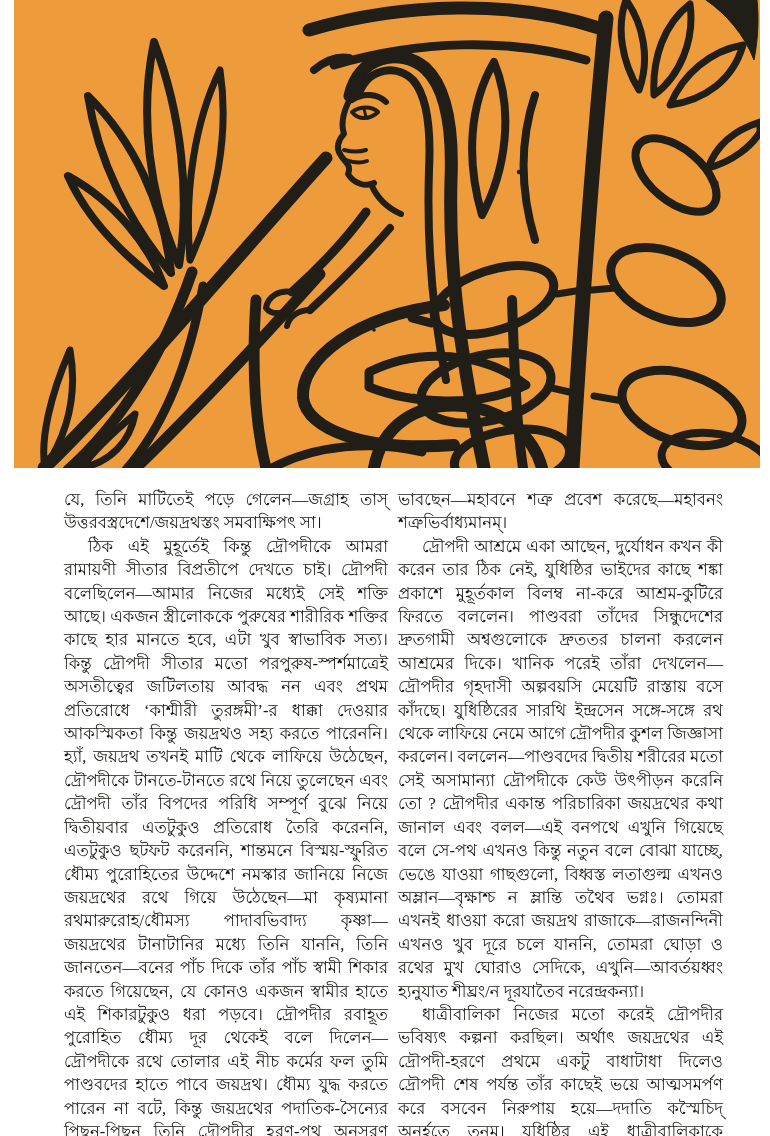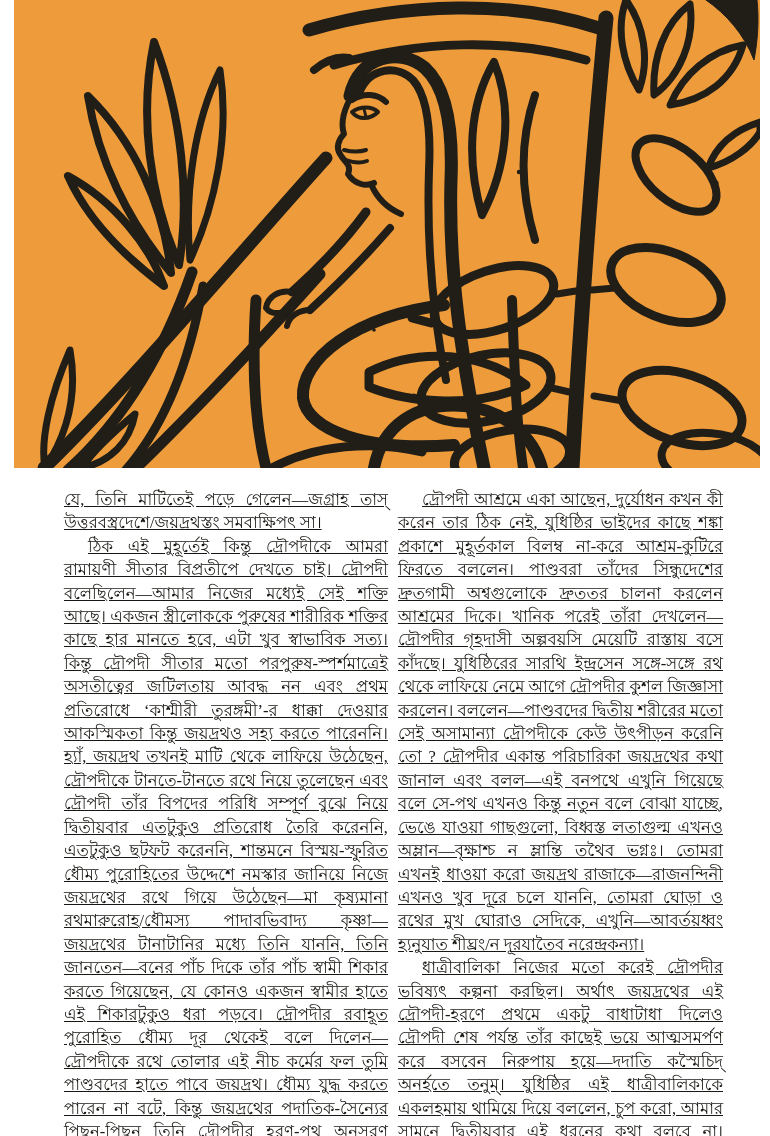--- a/index.html
+++ b/index.html
@@ -9,21 +9,21 @@
     overflow:hidden;
   }
   .artwork{
     position:absolute;left:14px;top:0;width:746px;height:468px;
   }
   .artwork svg{display:block;width:100%;height:100%;}
   .col{
     position:absolute;top:488px;font-size:16.5px;line-height:23.4px;
     text-align:justify;color:#191713;letter-spacing:0;
   }
-  .col p{margin:0;text-decoration:underline;}
+  .col p{margin:0;}
   .col p.indent{text-indent:24px;}
   .col-left{left:64px;width:324px;}
   .col-right{left:398px;width:325px;}
 </style>
 </head>
 <body>
 
 <div class="artwork">
   <svg viewBox="0 0 746 468" preserveAspectRatio="none">
     <rect x="0" y="0" width="746" height="468" fill="#EE9C3B"></rect>
@@ -106,16 +106,17 @@
   </svg>
 </div>
 
 <div class="col col-left">
   <p>যে, তিনি মাটিতেই পড়ে গেলেন—জগ্রাহ তাস্ উত্তরবস্ত্রদেশে/জয়দ্রথস্তং সমবাক্ষিপৎ সা।</p>
   <p class="indent">ঠিক এই মুহূর্তেই কিন্তু দ্রৌপদীকে আমরা রামায়ণী সীতার বিপ্রতীপে দেখতে চাই। দ্রৌপদী বলেছিলেন—আমার নিজের মধ্যেই সেই শক্তি আছে। একজন স্ত্রীলোককে পুরুষের শারীরিক শক্তির কাছে হার মানতে হবে, এটা খুব স্বাভাবিক সত্য। কিন্তু দ্রৌপদী সীতার মতো পরপুরুষ-স্পর্শমাত্রেই অসতীত্বের জটিলতায় আবদ্ধ নন এবং প্রথম প্রতিরোধে ‘কাশ্মীরী তুরঙ্গমী’-র ধাক্কা দেওয়ার আকস্মিকতা কিন্তু জয়দ্রথও সহ্য করতে পারেননি। হ্যাঁ, জয়দ্রথ তখনই মাটি থেকে লাফিয়ে উঠেছেন, দ্রৌপদীকে টানতে-টানতে রথে নিয়ে তুলেছেন এবং দ্রৌপদী তাঁর বিপদের পরিধি সম্পূর্ণ বুঝে নিয়ে দ্বিতীয়বার এতটুকুও প্রতিরোধ তৈরি করেননি, এতটুকুও ছটফট করেননি, শান্তমনে বিস্ময়-স্ফুরিত ধৌম্য পুরোহিতের উদ্দেশে নমস্কার জানিয়ে নিজে জয়দ্রথের রথে গিয়ে উঠেছেন—মা কৃষ্যমানা রথমারুরোহ/ধৌমস্য পাদাবভিবাদ্য কৃষ্ণা—জয়দ্রথের টানাটানির মধ্যে তিনি যাননি, তিনি জানতেন—বনের পাঁচ দিকে তাঁর পাঁচ স্বামী শিকার করতে গিয়েছেন, যে কোনও একজন স্বামীর হাতে এই শিকারটুকুও ধরা পড়বে। দ্রৌপদীর রবাহূত পুরোহিত ধৌম্য দূর থেকেই বলে দিলেন—দ্রৌপদীকে রথে তোলার এই নীচ কর্মের ফল তুমি পাণ্ডবদের হাতে পাবে জয়দ্রথ। ধৌম্য যুদ্ধ করতে পারেন না বটে, কিন্তু জয়দ্রথের পদাতিক-সৈন্যের পিছন-পিছন তিনি দ্রৌপদীর হরণ-পথ অনুসরণ করতে-করতে চললেন।</p>
 
 </div>
 
 <div class="col col-right">
+  <p>ভাবছেন—মহাবনে শত্রু প্রবেশ করেছে—মহাবনং শত্রুভির্বাধ্যমানম্।</p>
   <p class="indent">দ্রৌপদী আশ্রমে একা আছেন, দুর্যোধন কখন কী করেন তার ঠিক নেই, যুধিষ্ঠির ভাইদের কাছে শঙ্কা প্রকাশে মুহূর্তকাল বিলম্ব না-করে আশ্রম-কুটিরে ফিরতে বললেন। পাণ্ডবরা তাঁদের সিন্ধুদেশের দ্রুতগামী অশ্বগুলোকে দ্রুততর চালনা করলেন আশ্রমের দিকে। খানিক পরেই তাঁরা দেখলেন—দ্রৌপদীর গৃহদাসী অল্পবয়সি মেয়েটি রাস্তায় বসে কাঁদছে। যুধিষ্ঠিরের সারথি ইন্দ্রসেন সঙ্গে-সঙ্গে রথ থেকে লাফিয়ে নেমে আগে দ্রৌপদীর কুশল জিজ্ঞাসা করলেন। বললেন—পাণ্ডবদের দ্বিতীয় শরীরের মতো সেই অসামান্যা দ্রৌপদীকে কেউ উৎপীড়ন করেনি তো ? দ্রৌপদীর একান্ত পরিচারিকা জয়দ্রথের কথা জানাল এবং বলল—এই বনপথে এখুনি গিয়েছে বলে সে-পথ এখনও কিন্তু নতুন বলে বোঝা যাচ্ছে, ভেঙে যাওয়া গাছগুলো, বিধ্বস্ত লতাগুল্ম এখনও অম্লান—বৃক্ষাশ্চ ন ম্লান্তি তথৈব ভগ্নঃ। তোমরা এখনই ধাওয়া করো জয়দ্রথ রাজাকে—রাজনন্দিনী এখনও খুব দূরে চলে যাননি, তোমরা ঘোড়া ও রথের মুখ ঘোরাও সেদিকে, এখুনি—আবর্তয়ধ্বং হ্যনুযাত শীঘ্রং/ন দূরযাতৈব নরেন্দ্রকন্যা।</p>
   <p class="indent">ধাত্রীবালিকা নিজের মতো করেই দ্রৌপদীর ভবিষ্যৎ কল্পনা করছিল। অর্থাৎ জয়দ্রথের এই দ্রৌপদী-হরণে প্রথমে একটু বাধাটাধা দিলেও দ্রৌপদী শেষ পর্যন্ত তাঁর কাছেই ভয়ে আত্মসমর্পণ করে বসবেন নিরুপায় হয়ে—দদাতি কস্মৈচিদ্ অনর্হতে তনুম্। যুধিষ্ঠির এই ধাত্রীবালিকাকে একলহমায় থামিয়ে দিয়ে বললেন, চুপ করো, আমার সামনে দ্বিতীয়বার এই ধরনের কথা বলবে না। পাণ্ডবরা কিন্তু আর দেরি করলেন না। সঙ্গে-সঙ্গে রথের মুখ ঘুরিয়ে রওনা দিলেন ভগ্নশাখ ধ্বস্তগুল্ম বনপথ ধরে এবং খানিক যেতেই পাণ্ডবরা দেখলেন—ধুলো উড়ছে ঘোড়ার খুরে-খুরে এবং তারপরেই সেই খুরোদ্ধত ধূলির মধ্যেই পদাতিসৈন্যের মধ্যে মিশে থাকা ধৌম্য পুরোহিত পাণ্ডবদের মধ্যে সবচেয়ে সময়োপযুক্ত মানুষটাকে বেছে নিয়ে চেঁচিয়ে বললেন—ভীম, এই দিকে, ঠিক এই দিকটা ধরে এগিয়ে যাও। পাণ্ডবরা এবার ধৌম্যকে ফিরে যেতে বললেন। তাঁকে আশ্বস্ত করে পাণ্ডবরা জয়দ্রথের সন্ধানে চললেন ক্ষিপ্রগতিতে।</p>
 
 </div>
 
 </body></html>

